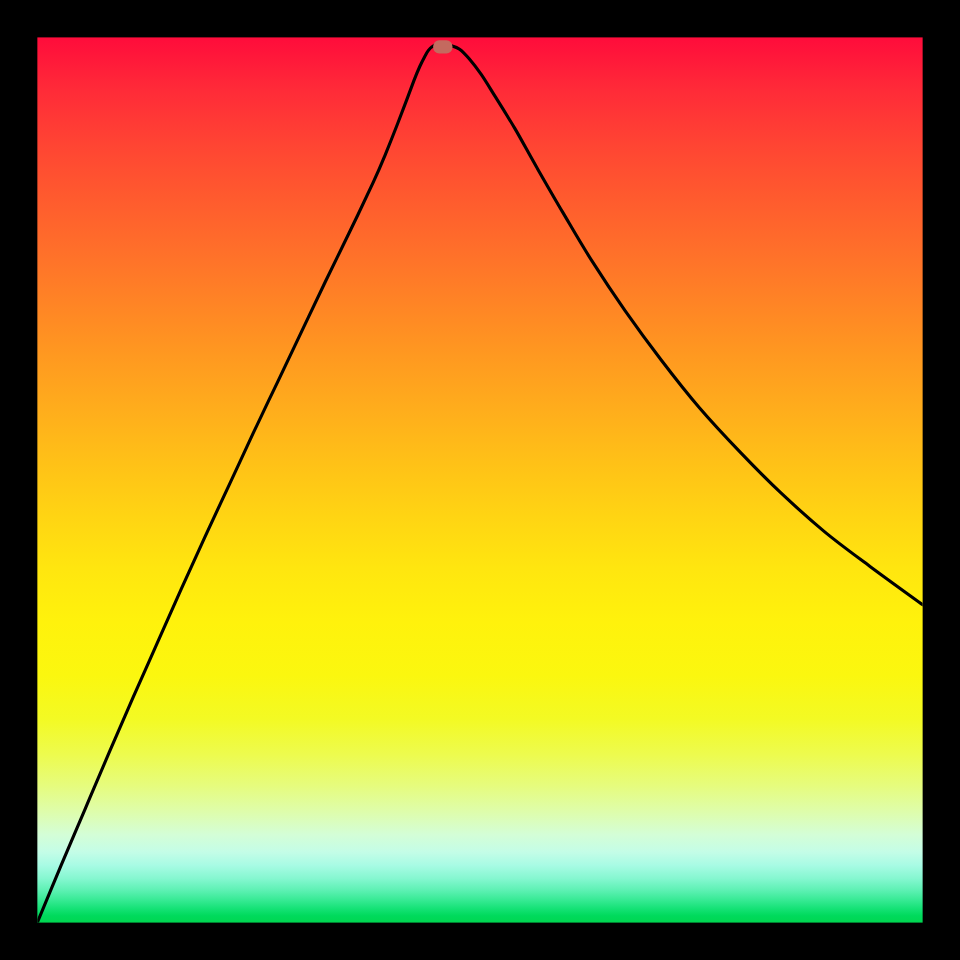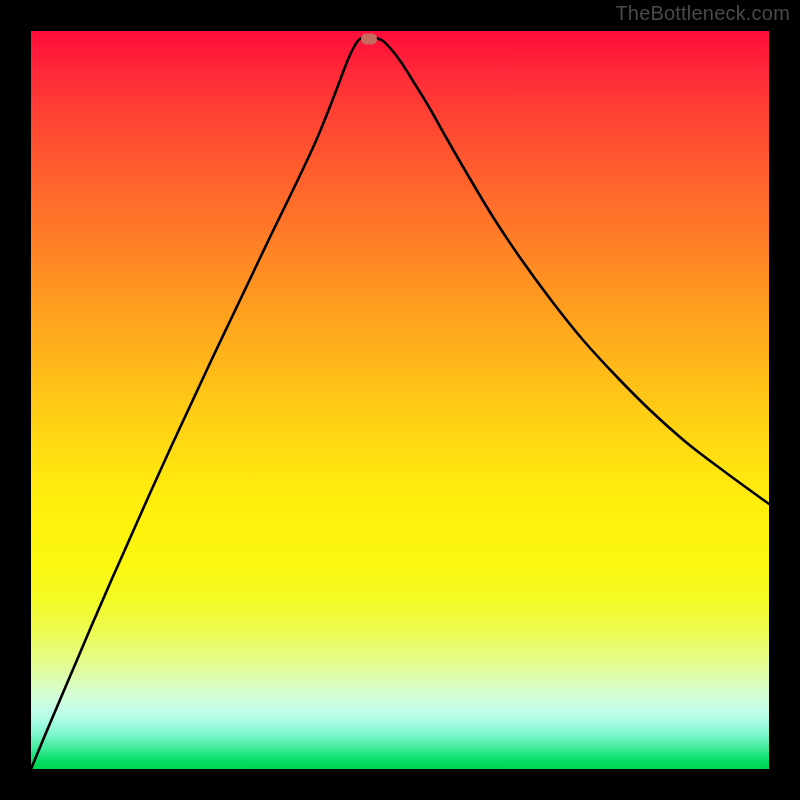--- a/index.html
+++ b/index.html
@@ -83,21 +83,20 @@
     background: #c46a5f;
     border-radius: 5px;
     transform: translate(-50%, -50%);
     z-index: 4;
   }
 </style>
 </head>
 <body>
 
 <div class="frame">
-  <div class="watermark">TheBottleneck.com</div>
 
   <div class="plot-area">
     <div class="gradient-bg"></div>
 
     <svg class="curve-svg" viewBox="0 0 738 738" preserveAspectRatio="none">
       <path fill="none" stroke="#000000" stroke-width="2.6" stroke-linejoin="round" stroke-linecap="round" d="M 0.0 738.0 C 3.3 730.0, 13.3 705.8, 20.0 690.0 C 26.7 674.2, 33.3 658.7, 40.0 643.0 C 46.7 627.3, 53.3 611.5, 60.0 596.0 C 66.7 580.5, 73.3 565.2, 80.0 550.0 C 86.7 534.8, 93.3 520.0, 100.0 505.0 C 106.7 490.0, 113.3 474.8, 120.0 460.0 C 126.7 445.2, 133.3 430.5, 140.0 416.0 C 146.7 401.5, 153.3 387.3, 160.0 373.0 C 166.7 358.7, 173.3 344.2, 180.0 330.0 C 186.7 315.8, 193.3 302.0, 200.0 288.0 C 206.7 274.0, 213.3 260.0, 220.0 246.0 C 226.7 232.0, 233.3 217.8, 240.0 204.0 C 246.7 190.2, 253.3 176.8, 260.0 163.0 C 266.7 149.2, 275.0 131.8, 280.0 121.0 C 285.0 110.2, 286.7 106.0, 290.0 98.0 C 293.3 90.0, 297.0 80.7, 300.0 73.0 C 303.0 65.3, 305.7 58.2, 308.0 52.0 C 310.3 45.8, 312.2 40.7, 314.0 36.0 C 315.8 31.3, 317.5 27.3, 319.0 24.0 C 320.5 20.7, 321.8 18.2, 323.0 16.0 C 324.2 13.8, 325.0 12.3, 326.0 11.0 C 327.0 9.7, 327.8 8.8, 329.0 8.0 C 330.2 7.2, 331.5 6.3, 333.0 6.0 C 334.5 5.7, 336.0 5.8, 338.0 6.0 C 340.0 6.2, 342.7 6.3, 345.0 7.0 C 347.3 7.7, 349.5 8.2, 352.0 10.0 C 354.5 11.8, 357.0 14.5, 360.0 18.0 C 363.0 21.5, 366.3 25.7, 370.0 31.0 C 373.7 36.3, 377.3 42.5, 382.0 50.0 C 386.7 57.5, 392.3 66.3, 398.0 76.0 C 403.7 85.7, 409.3 96.3, 416.0 108.0 C 422.7 119.7, 430.3 133.0, 438.0 146.0 C 445.7 159.0, 453.3 172.3, 462.0 186.0 C 470.7 199.7, 480.3 214.2, 490.0 228.0 C 499.7 241.8, 509.7 255.5, 520.0 269.0 C 530.3 282.5, 541.0 296.2, 552.0 309.0 C 563.0 321.8, 574.7 334.2, 586.0 346.0 C 597.3 357.8, 608.3 369.0, 620.0 380.0 C 631.7 391.0, 643.7 401.8, 656.0 412.0 C 668.3 422.2, 680.3 430.8, 694.0 441.0 C 707.7 451.2, 730.7 467.7, 738.0 473.0"></path>
     </svg>
 
     <div class="marker" style="left:338px; top:8px;"></div>
   </div>

